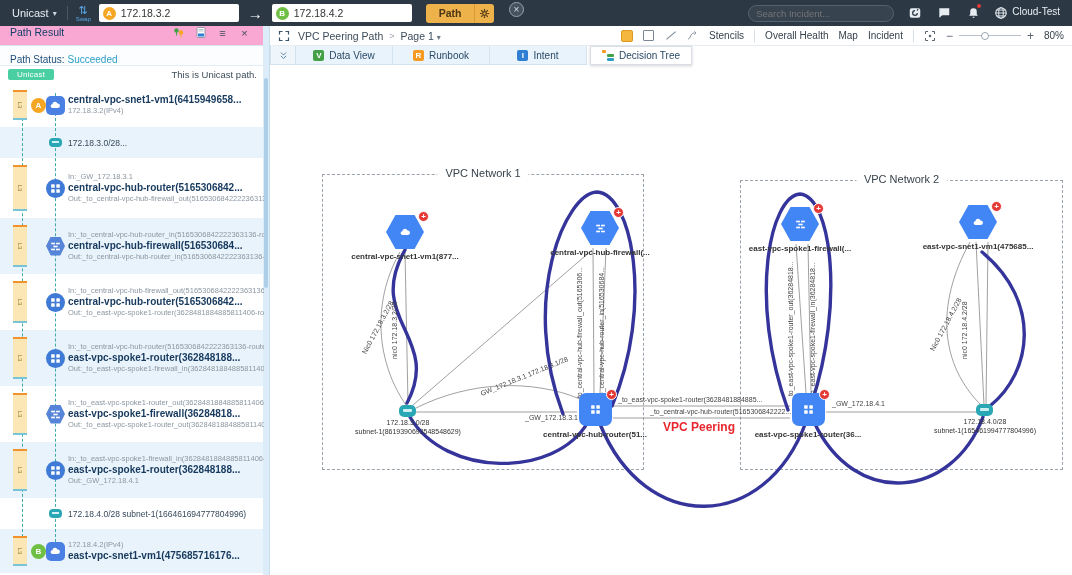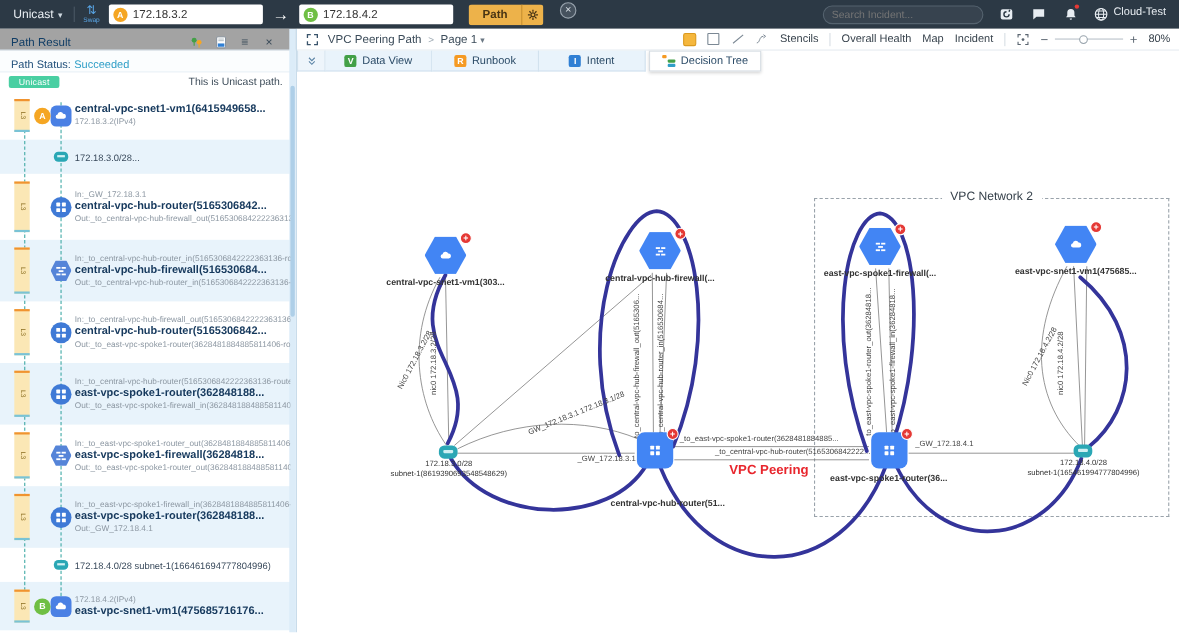--- a/index.html
+++ b/index.html
@@ -39,22 +39,22 @@
     color:#9aa7b3; font-size:9.5px; font-family:"Liberation Sans",sans-serif; }
   .tb-ico { position:relative; width:16px; height:16px; display:flex; align-items:center; justify-content:center; cursor:pointer; }
   .bell-dot { position:absolute; top:-1px; right:0; width:4px; height:4px; border-radius:50%; background:#e53935; }
   .account { display:flex; align-items:flex-start; gap:4px; font-size:10px; font-weight:normal; cursor:pointer; }
 
   
   .left-panel { position:absolute; top:26px; left:0; width:270px; height:549px;
     background:#fff; border-right:1px solid #c9dcEA; }
   .panel-scroll { position:absolute; top:0; right:0; width:6px; height:549px; background:#dcecf8; }
   .panel-scroll .thumb { position:absolute; top:52px; left:1px; width:4px; height:210px; background:#aecfe8; border-radius:2px; }
-  .panel-header { height:20px; background:#a3a3a3; border-bottom:1px solid #d8e4ee;
-    display:flex; align-items:flex-end; padding:0 10px; }
+  .panel-header { height:20px; background:#f9a8d4; border-bottom:1px solid #d8e4ee;
+    display:flex; align-items:flex-start; padding:0 10px; }
   .panel-title { font-size:10.5px; color:#123e66; }
   .ph-icons { margin-left:auto; display:flex; align-items:center; gap:9px; padding-right:8px; }
   .ph-ico { width:13px; height:13px; display:flex; align-items:center; justify-content:center;
     font-size:11px; color:#3c4c5a; cursor:pointer; }
   .status-row { height:20px; display:flex; align-items:flex-end; padding:0 10px;
     font-size:10px; border-bottom:1px solid #e4edf4; background:#fbfdfe; }
   .status-label { color:#1f4e79; }
   .status-value { color:#2f9ec7; margin-left:3px; }
   .unicast-row { height:17px; display:flex; align-items:center; padding:0 8px; background:#fff; }
   .unicast-badge { background:#49cfa2; color:#fff; font-size:8px; padding:1px 9px;
@@ -534,24 +534,27 @@
         <g stroke="#34349a" stroke-width="3.4" fill="none" stroke-linecap="round">
           <path d="M135,185 C95,255 172,272 137,338"></path>
           <path d="M293,349 C250,235 295,128 327,127 C362,129 384,240 342,341"></path>
           <path d="M140,352 C175,412 285,414 318,357"></path>
           <path d="M330,359 C375,470 495,468 536,357"></path>
           <path d="M544,357 C585,444 682,434 713,352"></path>
           <path d="M518,345 C478,235 500,131 530,129 C562,132 574,240 542,337"></path>
           <path d="M712,187 C772,237 762,307 720,341"></path>
         </g>
       </svg>
+    <div class="vpc-box" style="left: 52px; top: 109px; width: 322px; height: 296px;">
+          <div class="vpc-title">VPC Network 1</div>
+        </div>
         <div class="vpc-box" style="left: 470px; top: 115px; width: 323px; height: 290px;">
           <div class="vpc-title">VPC Network 2</div>
         </div>
-        <div class="node-label" style="left: 50px; top: 187px;">central-vpc-snet1-vm1(303...</div>
+        <div class="node-label" style="left: 50px; top: 187px;">central-vpc-snet1-vm1(877...</div>
         <div class="node" style="left: 116px; top: 150px;">
           <div class="node-hex">
             <svg width="13" height="13" viewBox="0 0 24 24">
               <path fill="#fff" d="M6.5 16.5a3.5 3.5 0 0 1-.4-6.98 5 5 0 0 1 9.6-1.17A4 4 0 0 1 16.5 16.5h-10z"></path>
             </svg>
           </div>
           <div class="node-badge">+</div>
         </div>
         <div class="node-label" style="left: 245px; top: 183px;">central-vpc-hub-firewall(...</div>
         <div class="node" style="left: 311px; top: 146px;">
@@ -565,21 +568,21 @@
                 <rect x="13" y="16" width="7" height="3"></rect>
               </g>
             </svg>
           </div>
           <div class="node-badge">+</div>
         </div>
         <div class="subnet-label" style="left: 53px; top: 354px;">172.18.3.0/28<br>subnet-1(8619390693548548629)</div>
         <div class="node" style="left: 129px; top: 340px;">
           <div class="node-subnet"></div>
         </div>
-        <div class="node-label" style="left: 252px; top: 365px; margin-top: 23px;">central-vpc-hub-router(51...</div>
+        <div class="node-label" style="left: 240px; top: 365px;">central-vpc-hub-router(51...</div>
         <div class="node" style="left: 309px; top: 328px;">
           <div class="node-sq">
             <svg width="13" height="13" viewBox="0 0 24 24">
               <g fill="#fff">
                 <rect x="4" y="4" width="6.5" height="6.5" rx="1"></rect>
                 <rect x="13.5" y="4" width="6.5" height="6.5" rx="1"></rect>
                 <rect x="4" y="13.5" width="6.5" height="6.5" rx="1"></rect>
                 <rect x="13.5" y="13.5" width="6.5" height="6.5" rx="1"></rect>
               </g>
             </svg>

